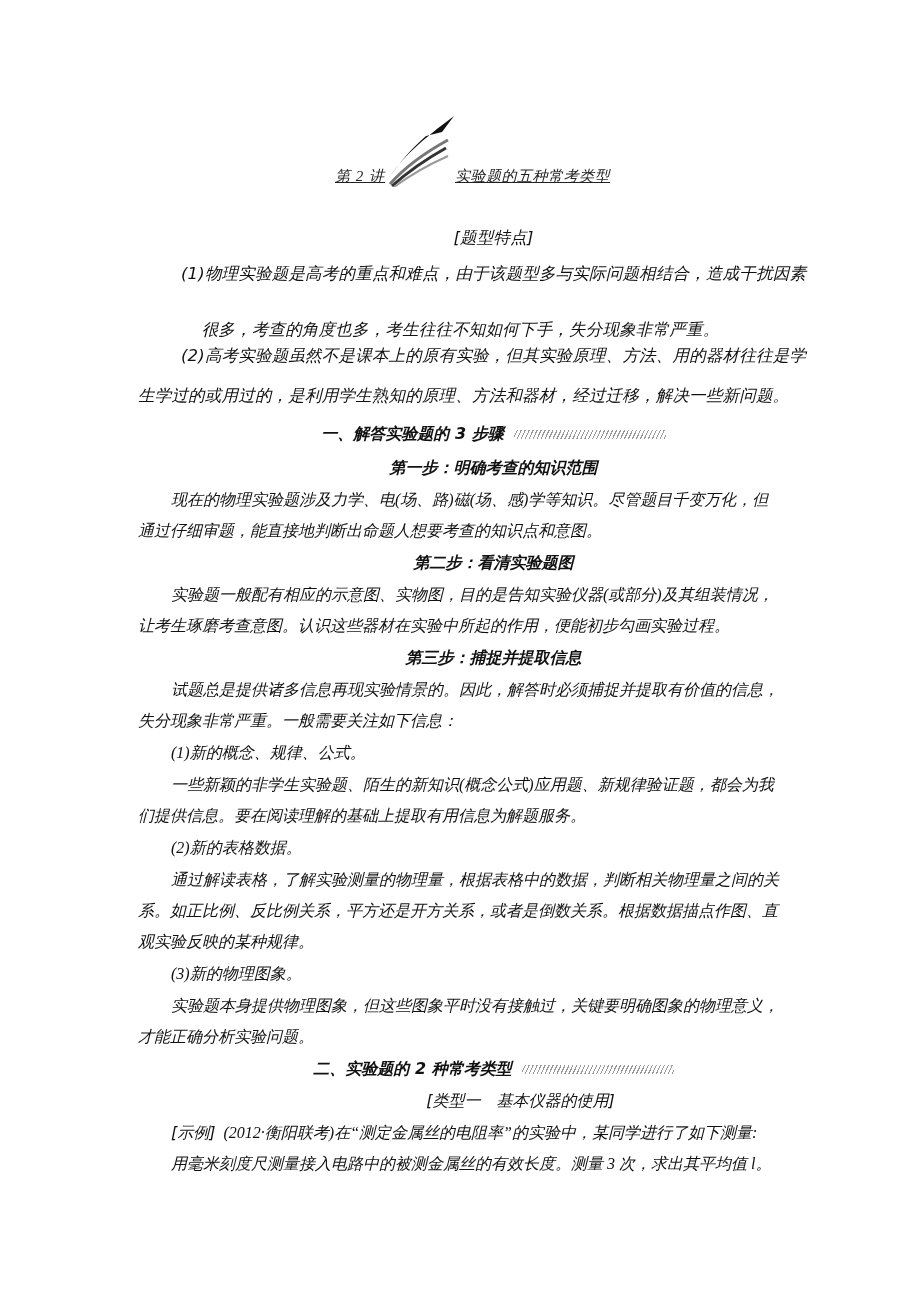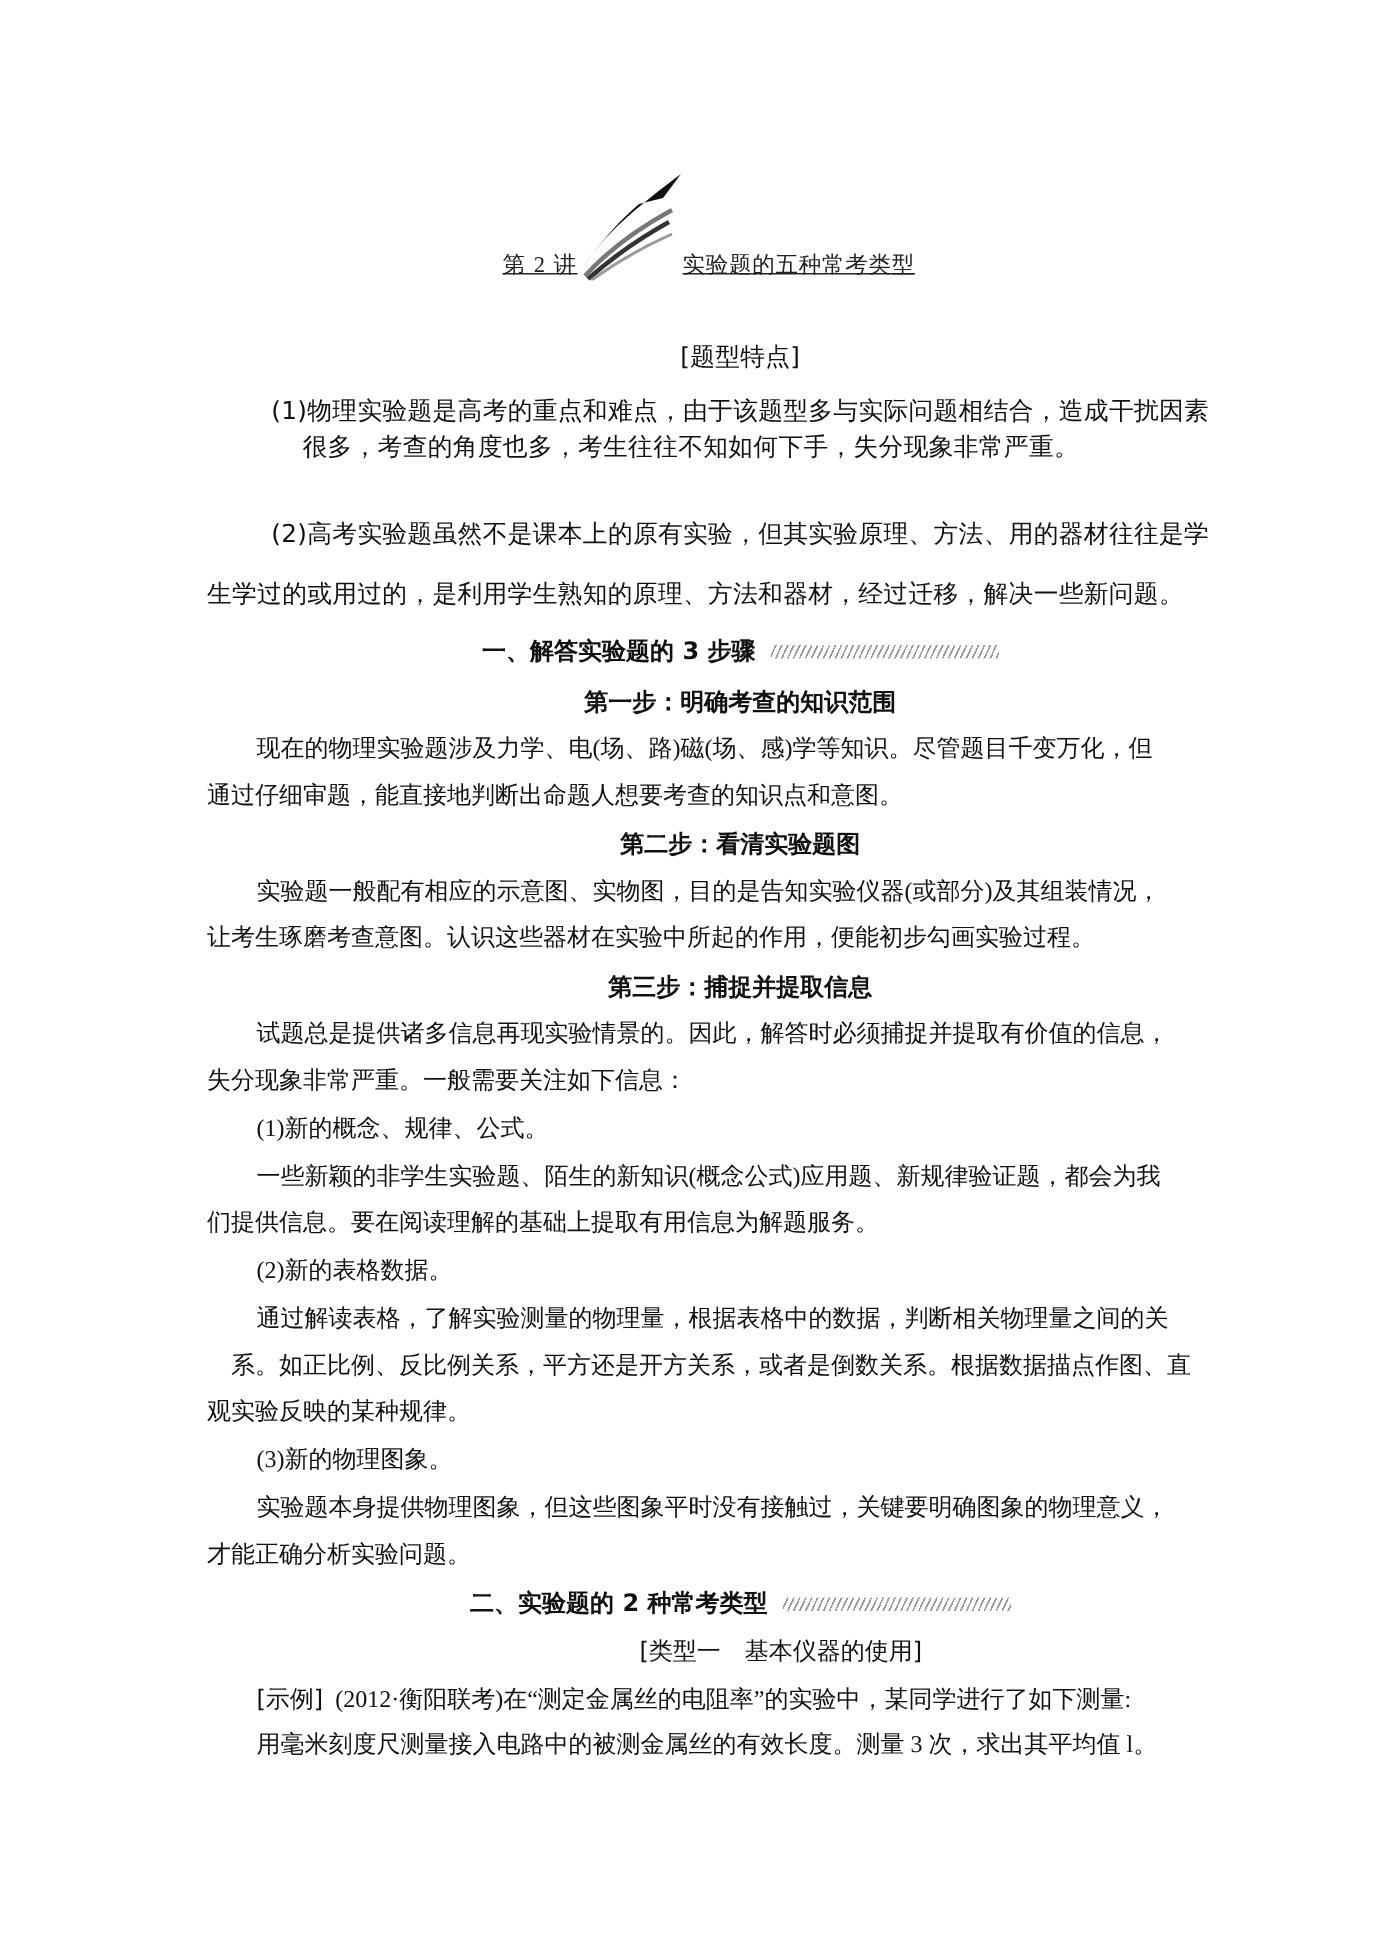--- a/index.html
+++ b/index.html
@@ -1,17 +1,17 @@
 <!DOCTYPE html>
 <html><head>
 <meta charset="utf-8">
 <style>
   html, body { margin: 0; padding: 0; background: #ffffff; }
   body { width: 920px; height: 1302px; position: relative; overflow: hidden; color: #111111; }
-  .page { position: absolute; left: 0; top: 0; width: 784px; height: 1302px; }
+  .page { position: absolute; left: 0; top: 0; width: 784px; height: 1302px; font-style: italic; }
 
   .title-row { position: absolute; left: 0; top: 110px; width: 920px; height: 80px; }
   .lecture-no { position: absolute; left: 335px; top: 57px; font-family: "Liberation Serif", "DejaVu Serif", serif; font-size: 15px; text-decoration: underline; color: #222; letter-spacing: 1px; }
   .lecture-title { position: absolute; left: 455px; top: 57px; font-family: "Liberation Serif", "DejaVu Serif", serif; font-size: 15px; text-decoration: underline; color: #222; letter-spacing: 0.5px; }
   .swoosh { position: absolute; left: 382px; top: 2px; width: 80px; height: 75px; }
 
   .line { position: absolute; left: 138px; width: 645px; white-space: nowrap; overflow: hidden; font-size: 16px; line-height: 20px; }
   .sans { font-family: "DejaVu Sans", "Liberation Sans", sans-serif; text-align: center; }
   .serif { font-family: "Liberation Serif", "DejaVu Serif", serif; }
   .indent { padding-left: 33px; }
@@ -32,21 +32,21 @@
       <path d="M8 72 C 24 54, 44 40, 66 28" stroke="#777" stroke-width="3" fill="none"></path>
       <path d="M10 74 C 28 58, 46 46, 64 36" stroke="#333" stroke-width="3" fill="none"></path>
       <path d="M12 75 C 30 62, 48 52, 66 44" stroke="#999" stroke-width="2" fill="none"></path>
     </svg>
     <span class="lecture-no">第 2 讲</span>
     <span class="lecture-title">实验题的五种常考类型</span>
   </div>
 
   <div class="line sans indent feature" style="top:228px;">[题型特点]</div>
   <div class="line sans indent feature" style="top:264px;">(1)物理实验题是高考的重点和难点，由于该题型多与实际问题相结合，造成干扰因素</div>
-  <div class="line sans feature" style="top:288px;">很多，考查的角度也多，考生往往不知如何下手，失分现象非常严重。</div>
+  <div class="line sans feature" style="top:320px;">很多，考查的角度也多，考生往往不知如何下手，失分现象非常严重。</div>
   <div class="line sans indent feature" style="top:346px;">(2)高考实验题虽然不是课本上的原有实验，但其实验原理、方法、用的器材往往是学</div>
   <div class="line sans feature" style="top:386px;">生学过的或用过的，是利用学生熟知的原理、方法和器材，经过迁移，解决一些新问题。</div>
 
   <div class="line sans indent bold" style="top:424px;">
     <span>一、解答实验题的 3 步骤</span><span class="hatch"></span>
   </div>
   <div class="line sans indent bold" style="top:458px;">第一步：明确考查的知识范围</div>
   <div class="line serif indent" style="top:490px;">现在的物理实验题涉及力学、电(场、路)磁(场、感)学等知识。尽管题目千变万化，但</div>
   <div class="line serif" style="top:521px;">通过仔细审题，能直接地判断出命题人想要考查的知识点和意图。</div>
 
@@ -55,21 +55,21 @@
   <div class="line serif" style="top:616px;">让考生琢磨考查意图。认识这些器材在实验中所起的作用，便能初步勾画实验过程。</div>
 
   <div class="line sans indent bold" style="top:648px;">第三步：捕捉并提取信息</div>
   <div class="line serif indent" style="top:680px;">试题总是提供诸多信息再现实验情景的。因此，解答时必须捕捉并提取有价值的信息，</div>
   <div class="line serif" style="top:711px;">失分现象非常严重。一般需要关注如下信息：</div>
   <div class="line serif indent" style="top:743px;">(1)新的概念、规律、公式。</div>
   <div class="line serif indent" style="top:775px;">一些新颖的非学生实验题、陌生的新知识(概念公式)应用题、新规律验证题，都会为我</div>
   <div class="line serif" style="top:806px;">们提供信息。要在阅读理解的基础上提取有用信息为解题服务。</div>
   <div class="line serif indent" style="top:838px;">(2)新的表格数据。</div>
   <div class="line serif indent" style="top:870px;">通过解读表格，了解实验测量的物理量，根据表格中的数据，判断相关物理量之间的关</div>
-  <div class="line serif" style="top:901px;margin-left:16px;">系。如正比例、反比例关系，平方还是开方关系，或者是倒数关系。根据数据描点作图、直</div>
+  <div class="line serif" style="top:901px;">系。如正比例、反比例关系，平方还是开方关系，或者是倒数关系。根据数据描点作图、直</div>
   <div class="line serif" style="top:932px;">观实验反映的某种规律。</div>
   <div class="line serif indent" style="top:964px;">(3)新的物理图象。</div>
   <div class="line serif indent" style="top:996px;">实验题本身提供物理图象，但这些图象平时没有接触过，关键要明确图象的物理意义，</div>
   <div class="line serif" style="top:1027px;">才能正确分析实验问题。</div>
 
   <div class="line sans indent bold" style="top:1059px;">
     <span>二、实验题的 2 种常考类型</span><span class="hatch"></span>
   </div>
   <div class="line sans center" style="top:1091px; padding-left:60px;">[类型一　基本仪器的使用]</div>
   <div class="line serif indent" style="top:1123px;">

